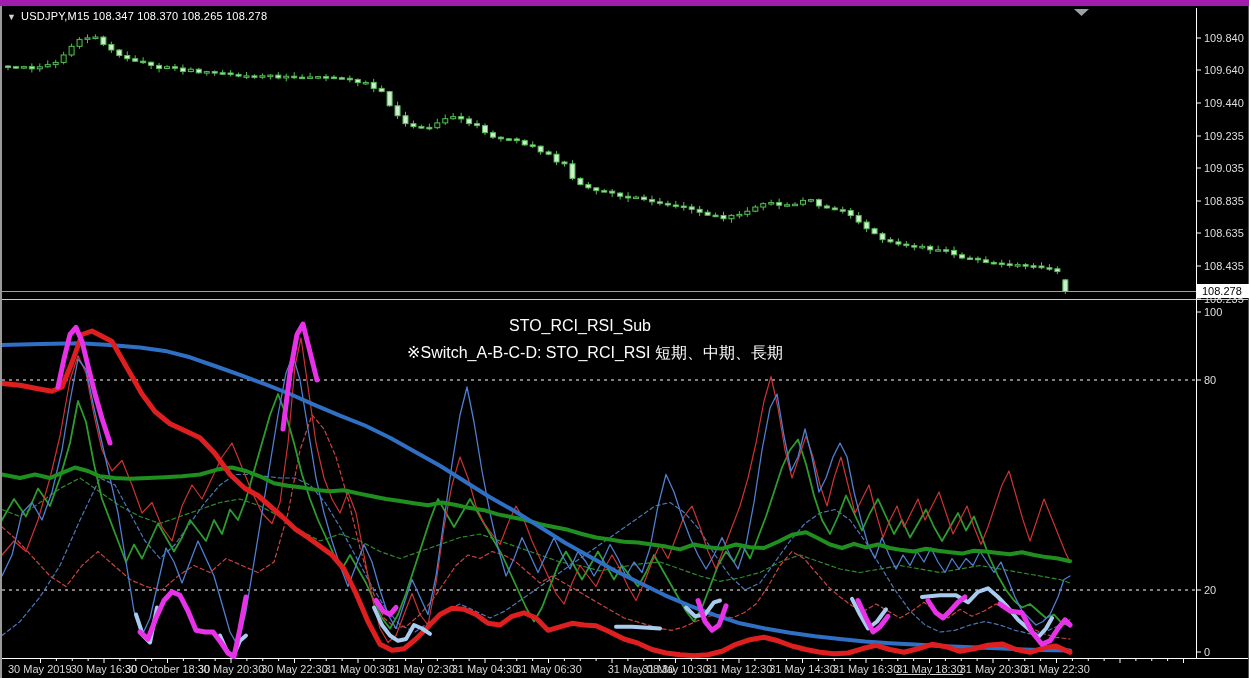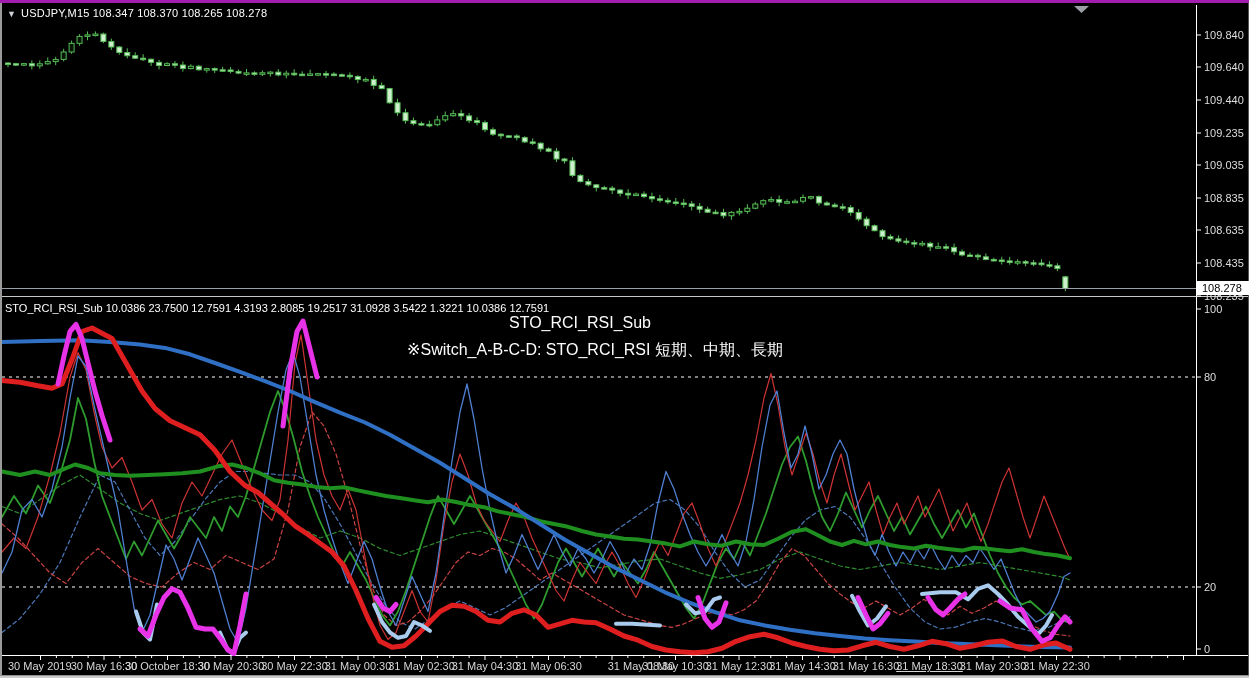--- a/index.html
+++ b/index.html
@@ -1,19 +1,19 @@
 <!DOCTYPE html>
 <html><head>
 <meta charset="utf-8">
 <style>
   html,body{margin:0;padding:0;background:#2a2a2a;}
   .window{
     position:relative;width:1249px;height:678px;background:#000;
     font-family:"Liberation Sans","DejaVu Sans",sans-serif;overflow:hidden;
-    border-top:3px solid #a21caf;box-sizing:border-box;
+    border-top:6px solid #a21caf;box-sizing:border-box;
   }
   .edge-left{position:absolute;left:0;top:0;width:2px;height:672px;background:#9a9a9a;}
   .edge-right{position:absolute;right:0;top:0;width:1px;height:672px;background:#555;}
   .bottom-strip{position:absolute;left:0;top:672px;width:1249px;height:6px;background:#c9c9c9;border-top:1px solid #8f8f8f;box-sizing:border-box;}
   svg#gfx{position:absolute;left:0;top:0;}
   .overlay-text{position:absolute;color:#fff;white-space:nowrap;}
   #symbol-title{left:7px;top:4px;font-size:11px;letter-spacing:0.2px;}
   #symbol-title .tri{color:#cfd4d9;font-size:9px;margin-right:5px;}
   #indicator-header{left:5px;top:299px;font-size:11px;}
   #annotation-1{left:0;top:311px;width:1160px;text-align:center;font-size:16px;color:#fdfdfd;}
@@ -419,21 +419,20 @@
       <line x1="1135.875" y1="653" x2="1135.875" y2="655" stroke="#ffffff" stroke-width="1"></line>
       <line x1="1151.75" y1="653" x2="1151.75" y2="655" stroke="#ffffff" stroke-width="1"></line>
       <line x1="1167.625" y1="653" x2="1167.625" y2="655" stroke="#ffffff" stroke-width="1"></line>
       <line x1="1183.5" y1="653" x2="1183.5" y2="657" stroke="#ffffff" stroke-width="1"></line>
     </svg>
 
   <div id="symbol-title" class="overlay-text">
     <span class="tri">▼</span><span>USDJPY,M15  108.347 108.370 108.265 108.278</span>
   </div>
 
-  <div id="indicator-header" class="overlay-text">STO_RCI_RSI_Sub 10.0386 23.7500 12.7591 4.3193 2.8085 19.2517 31.0928 3.5422 1.3221 10.0386 12.7591</div>
   <div id="annotation-2" class="overlay-text">※Switch_A-B-C-D: STO_RCI_RSI 短期、中期、長期</div>
   <div id="annotation-1" class="overlay-text">STO_RCI_RSI_Sub</div>
 
   <div id="price-axis">
       <div class="axis-label" style="top: 32px;">109.840</div>
       <div class="axis-label" style="top: 64px;">109.640</div>
       <div class="axis-label" style="top: 97px;">109.440</div>
       <div class="axis-label" style="top: 130px; text-align: center;">109.235</div>
       <div class="axis-label" style="top: 162px;">109.035</div>
       <div class="axis-label" style="top: 195px;">108.835</div>

